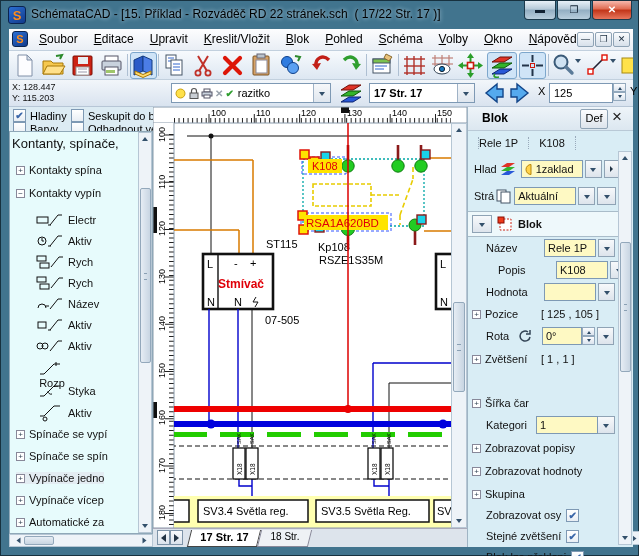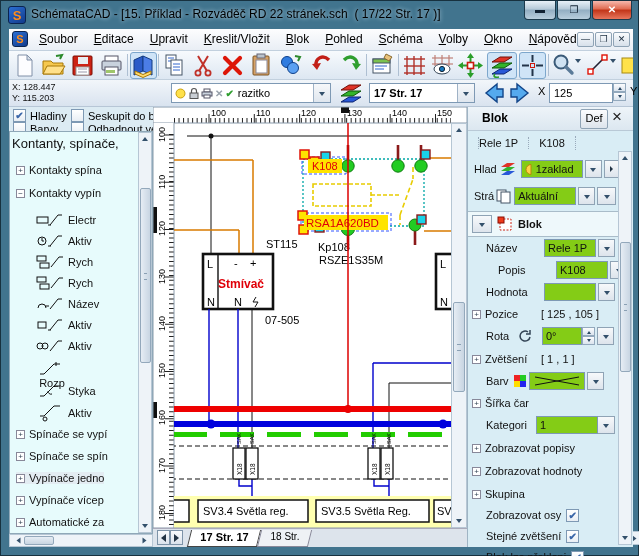--- a/index.html
+++ b/index.html
@@ -68,21 +68,21 @@
   .tab.active{font-weight:bold;background:#fff;}
   .tab.idle{background:#eef1f5;border-color:#889;font-size:10px;}
   .navsq{width:13px;height:15px;border:1px solid #7d93a8;background:linear-gradient(#f8fafc,#dbe3ec);
     display:flex;align-items:center;justify-content:center;margin-top:1px;box-sizing:border-box;}
   .tri-l{width:0;height:0;border:4px solid transparent;border-right:5px solid #234;margin-left:-4px;}
   .tri-r{width:0;height:0;border:4px solid transparent;border-left:5px solid #234;margin-right:-4px;}
   
   #rightpanel{left:466px;top:106px;width:166px;height:440px;background:#d9edf5;border-left:1px solid #9fb4c4;box-sizing:border-box;}
   .rp-head{position:absolute;left:0;top:0;width:100%;height:24px;background:linear-gradient(#eef4f9,#dce7f0);border-bottom:1px solid #b9c9d6;box-sizing:border-box;}
   .rp-row{position:absolute;left:0;width:150px;display:flex;align-items:center;font-size:11px;color:#111;}
-  .rfield{height:18px;background:#84cc16;border:1px solid #7e99b4;box-sizing:border-box;font-size:11px;
+  .rfield{height:18px;background:#fef9c3;border:1px solid #7e99b4;box-sizing:border-box;font-size:11px;
     padding:1px 3px;display:flex;align-items:center;}
   .rbtn{width:17px;height:18px;border:1px solid #8fa3b5;background:linear-gradient(#f7f9fb,#dde4ec);box-sizing:border-box;
     display:flex;align-items:center;justify-content:center;margin-left:2px;}
   .dotline{border-left:1px dotted #9ab;}
 </style>
 </head>
 <body>
 
 <div id="win">
 
@@ -832,37 +832,20 @@
         </span>
       <span class="rbtn">
           <span class="arrdn"></span>
         </span>
     </div>
     <div class="rp-row" style="top:241px;left:4px;height:22px;">
       <span class="pm">+</span>
       <span style="width:56px;">Zvětšení</span>
       <span>[ 1 , 1 ]</span>
     </div>
-    <div class="rp-row" style="top:263px;left:18px;height:22px;">
-      <span style="width:28px;">Barv</span>
-      <svg width="13" height="13" style="margin-right:2px;">
-          <rect x="0" y="0" width="6" height="6" fill="#e22"></rect>
-          <rect x="6" y="0" width="6" height="6" fill="#2c2"></rect>
-          <rect x="0" y="6" width="6" height="6" fill="#fd0"></rect>
-          <rect x="6" y="6" width="6" height="6" fill="#22e"></rect>
-        </svg>
-      <span class="rfield" style="width:56px;">
-        <svg width="48" height="12">
-            <path d="M2,2 L46,10 M2,10 L46,2" stroke="#111" fill="none"></path>
-          </svg>
-      </span>
-      <span class="rbtn">
-          <span class="arrdn"></span>
-        </span>
-    </div>
     <div class="rp-row" style="top:285px;left:4px;height:22px;">
       <span class="pm">+</span>
       <span>Šířka čar</span>
     </div>
     <div class="rp-row" style="top:307px;left:18px;height:22px;">
       <span style="width:50px;">Kategori</span>
       <span class="rfield" style="width:62px;">
           <span>1</span>
         </span>
       <span class="rbtn" style="margin-left:0;border-left:none;">

